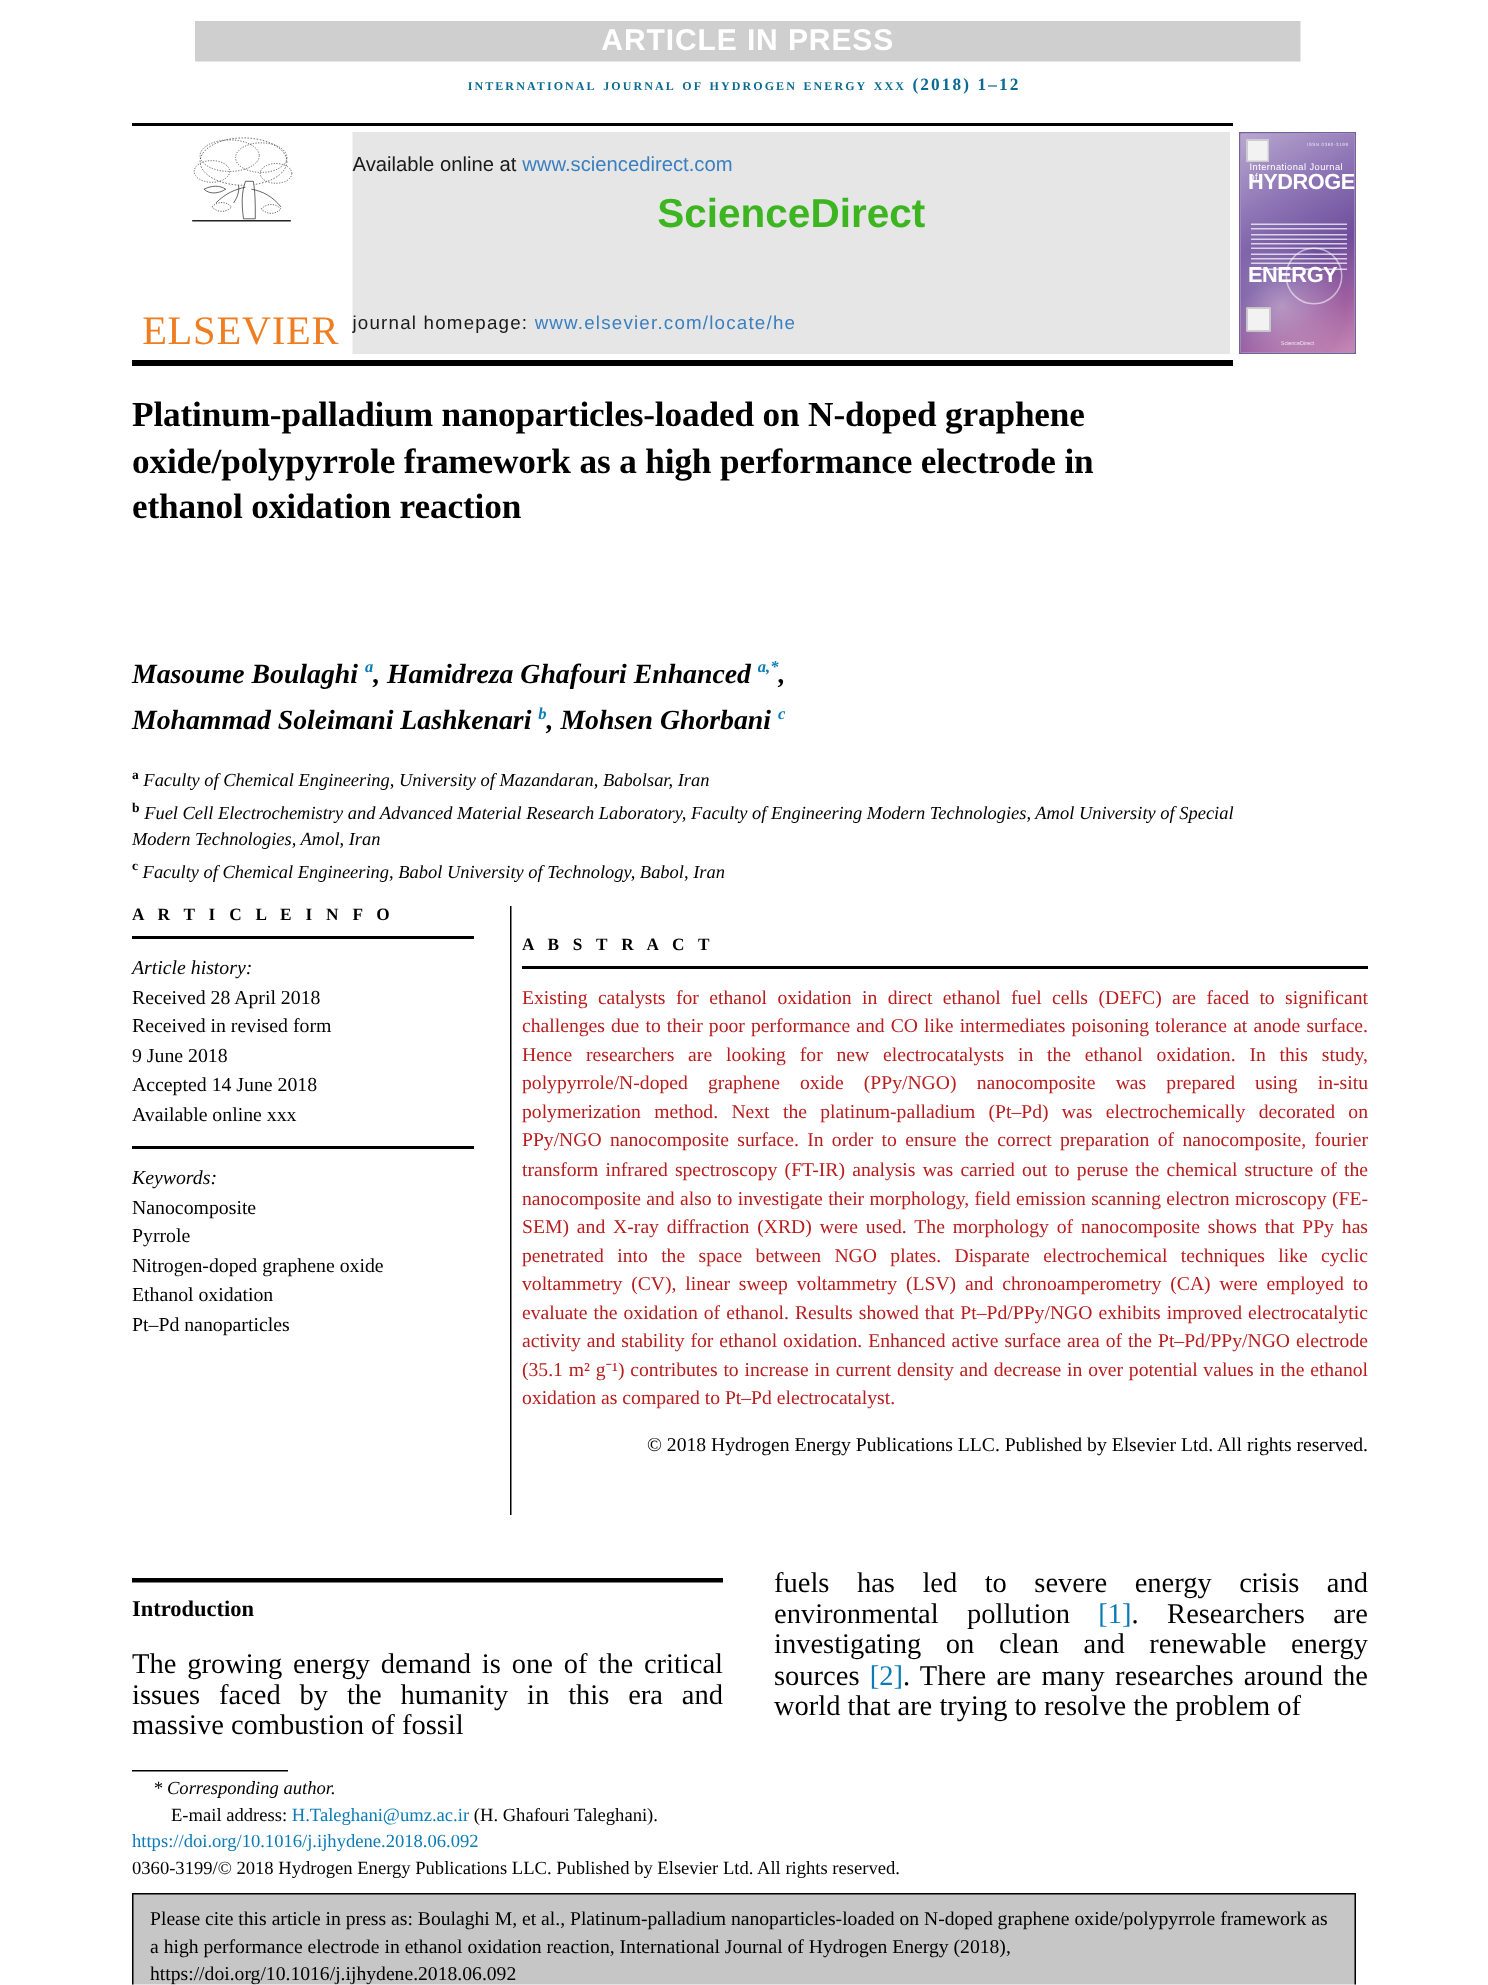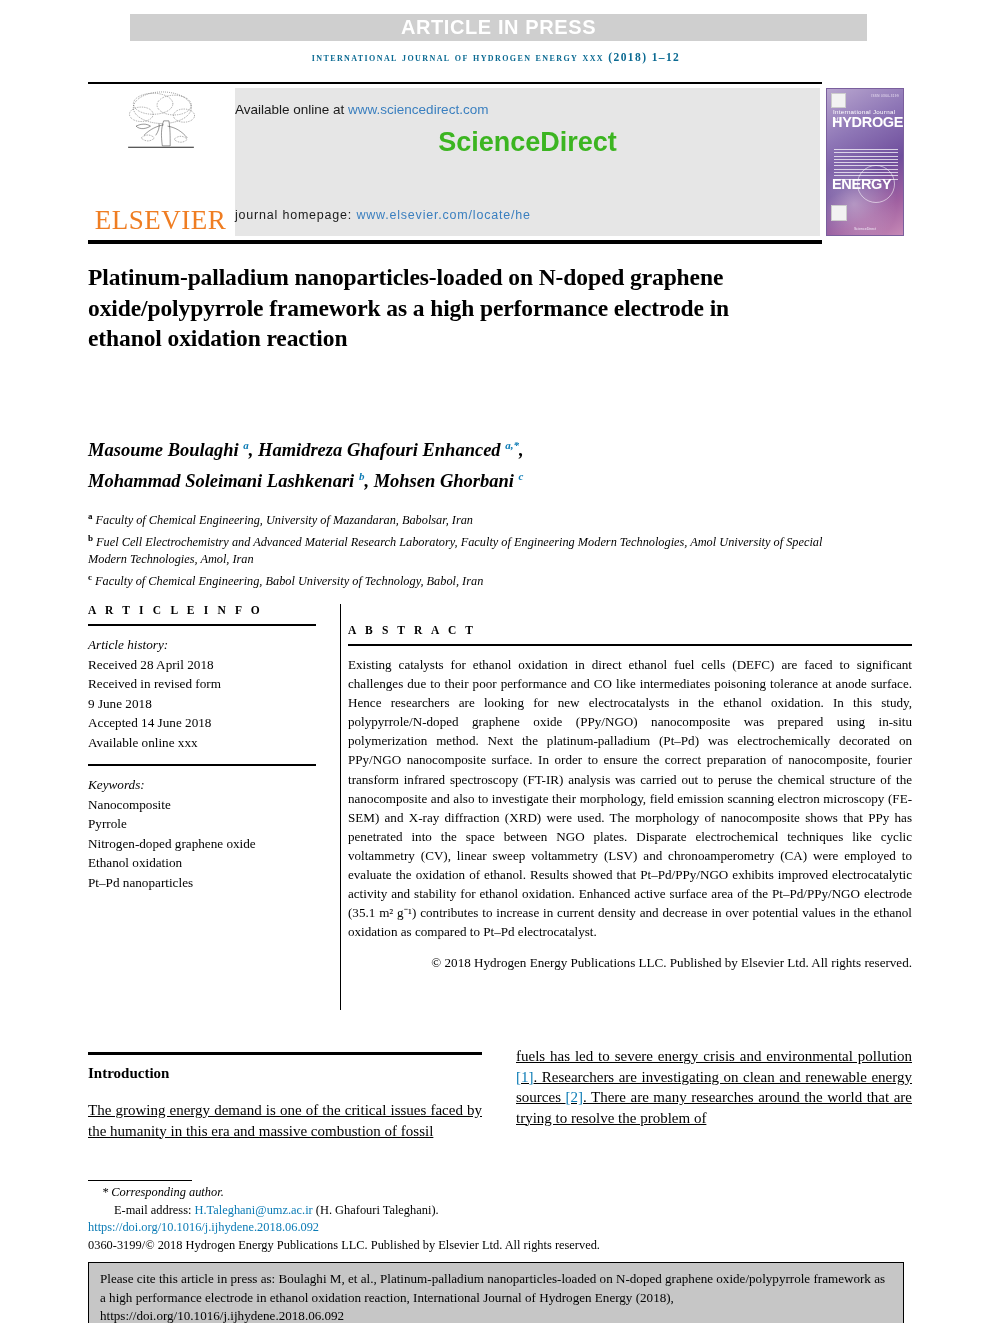--- a/index.html
+++ b/index.html
@@ -363,21 +363,21 @@
     line-height: 19.5px;
     color: #000;
   }
   .info-block .it { font-style: italic; }
 
   .abstract-text {
     font-family: "Liberation Serif", serif;
     font-size: 13.1px;
     line-height: 19.1px;
     text-align: justify;
-    color: #000000;
+    color: #b91c1c;
   }
   .abstract-copy {
     font-family: "Liberation Serif", serif;
     font-size: 13.1px;
     line-height: 19.1px;
     text-align: right;
     margin-top: 12px;
     color: #000;
   }
 
@@ -400,25 +400,24 @@
     margin-bottom: 10px;
   }
   .intro-head {
     font-family: "Liberation Serif", serif;
     font-weight: bold;
     font-size: 15px;
     margin-bottom: 18px;
   }
   .body-text {
     font-family: "Liberation Serif", serif;
-    font-size: 15px;
+    font-size: 19px;
     line-height: 20.5px;
     text-align: justify;
     color: #000;
-    text-decoration: underline;
   }
   .ref { color: #0b7bb5; }
 
   
   .foot-rule {
     position: absolute;
     left: 88px;
     top: 1180px;
     width: 104px;
     height: 1px;

